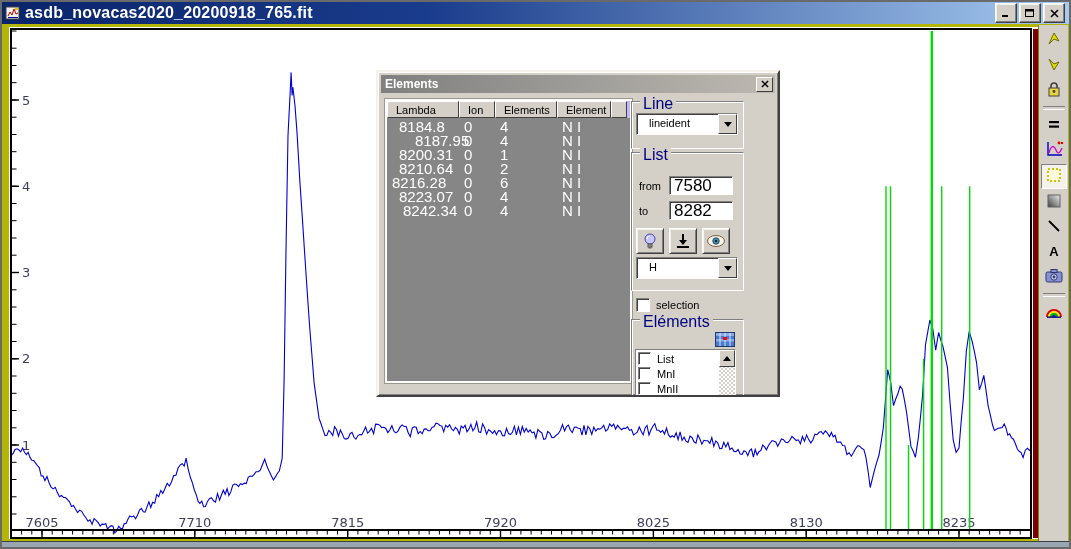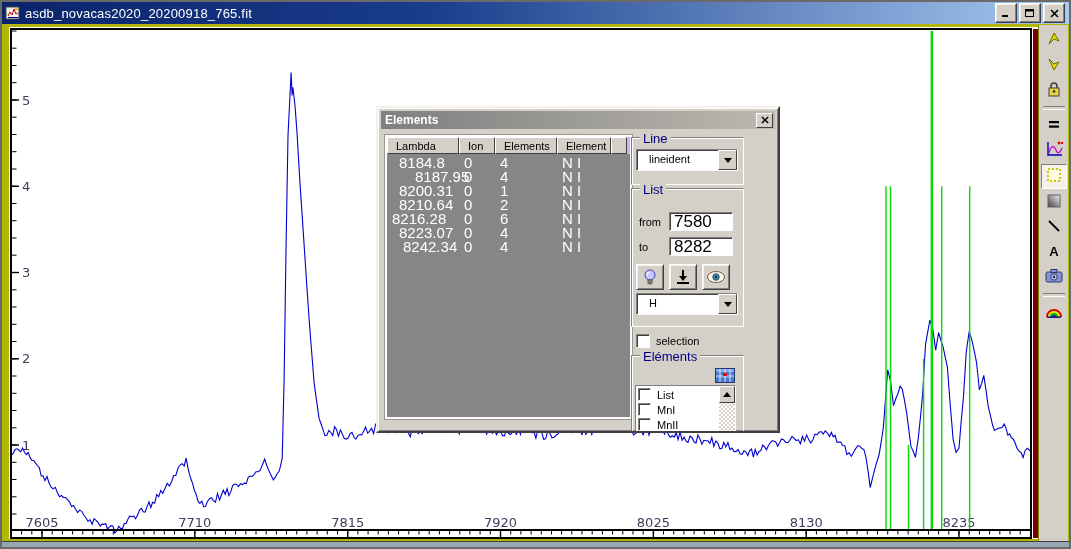--- a/index.html
+++ b/index.html
@@ -10,21 +10,21 @@
     -webkit-font-smoothing:none;
   }
   .win-frame{position:absolute;inset:0;border:2px solid #6a6a6a;pointer-events:none;z-index:50;}
   
   .titlebar{
     position:absolute;left:2px;top:2px;right:2px;height:22px;
     background:linear-gradient(90deg,#0a246a 0%,#1a3c8c 40%,#a6caf0 100%);
     display:flex;align-items:center;z-index:40;
   }
   .titlebar .app-icon{width:16px;height:16px;margin:0 4px 0 3px;flex:0 0 auto;}
-  .titlebar .title-text{color:#fff;font-weight:normal;font-size:13px;letter-spacing:0.2px;}
+  .titlebar .title-text{color:#fff;font-weight:bold;font-size:16px;letter-spacing:0.2px;}
   .win-buttons{margin-left:auto;display:flex;gap:2px;padding-right:4px;}
   .win-btn{
     width:20px;height:18px;background:#d4d0c8;
     border:1px solid;border-color:#ffffff #404040 #404040 #ffffff;
     box-shadow:inset -1px -1px 0 #808080,inset 1px 1px 0 #f4f1ea;
     display:flex;align-items:center;justify-content:center;
   }
   .bottom-strip{position:absolute;left:2px;right:2px;bottom:0;height:7px;background:#98a6b4;border-top:1px solid #404040;z-index:45;}
   svg.plot{position:absolute;left:0;top:0;z-index:2;}
   
@@ -38,21 +38,20 @@
     background:#f4f2ea;border:1px solid;border-color:#808080 #ffffff #ffffff #808080;
   }
   .tb-sep{width:22px;height:2px;margin:3px 0;border-top:1px solid #808080;border-bottom:1px solid #ffffff;}
   
   .dialog{
     position:absolute;left:376px;top:70px;width:400px;height:323px;
     background:#d4d0c8;z-index:20;
     border:2px solid;border-color:#f4f1ea #404040 #404040 #f4f1ea;
     box-shadow:inset 1px 1px 0 #ffffff,inset -1px -1px 0 #808080;
     overflow:hidden;
-    margin-top:36px;
   }
   .dlg-titlebar{
     position:absolute;left:3px;top:3px;right:3px;height:18px;
     background:linear-gradient(90deg,#7f7f7f,#bdb9b1);
     display:flex;align-items:center;
   }
   .dlg-title-text{color:#fff;font-weight:bold;font-size:12px;padding-left:4px;}
   .dlg-close{
     margin-left:auto;margin-right:2px;width:15px;height:13px;background:#d4d0c8;
     border:1px solid;border-color:#ffffff #404040 #404040 #ffffff;
@@ -69,21 +68,21 @@
   .etable .hcell{
     background:#d4d0c8;border:1px solid;border-color:#ffffff #404040 #404040 #ffffff;
     font-size:11px;color:#000;display:flex;align-items:center;padding-left:8px;box-sizing:border-box;
   }
   .etable .drow{display:flex;height:14px;}
   .etable .dcell{font-size:15px;color:#ffffff;padding-left:5px;box-sizing:border-box;white-space:pre;}
   .group{
     position:absolute;border:1px solid;border-color:#808080 #ffffff #ffffff #808080;
     box-shadow:1px 1px 0 #ffffff inset;
   }
-  .group-label{position:absolute;top:-7px;left:8px;background:#d4d0c8;padding:0 3px;font-size:13px;color:#000080;}
+  .group-label{position:absolute;top:-7px;left:8px;background:#d4d0c8;padding:0 3px;font-size:16px;color:#000080;}
   .combo{position:absolute;height:20px;background:#fff;border:1px solid;border-color:#808080 #ffffff #ffffff #808080;box-shadow:inset 1px 1px 0 #404040;display:flex;}
   .combo .combo-text{flex:1;font-size:11px;color:#000;padding:3px 0 0 12px;}
   .combo .combo-btn{width:17px;background:#d4d0c8;border:1px solid;border-color:#ffffff #404040 #404040 #ffffff;display:flex;align-items:center;justify-content:center;}
   .tri-down{width:0;height:0;border-left:4px solid transparent;border-right:4px solid transparent;border-top:5px solid #000;}
   .tri-up{width:0;height:0;border-left:4px solid transparent;border-right:4px solid transparent;border-bottom:5px solid #000;}
   .field-label{position:absolute;font-size:11px;color:#000;}
   .tfield{
     position:absolute;height:19px;width:64px;background:#fff;border:1px solid;border-color:#808080 #ffffff #ffffff #808080;
     box-shadow:inset 1px 1px 0 #404040;font-size:17px;font-family:"Liberation Sans",sans-serif;
     padding:0 0 0 4px;box-sizing:border-box;outline:none;

